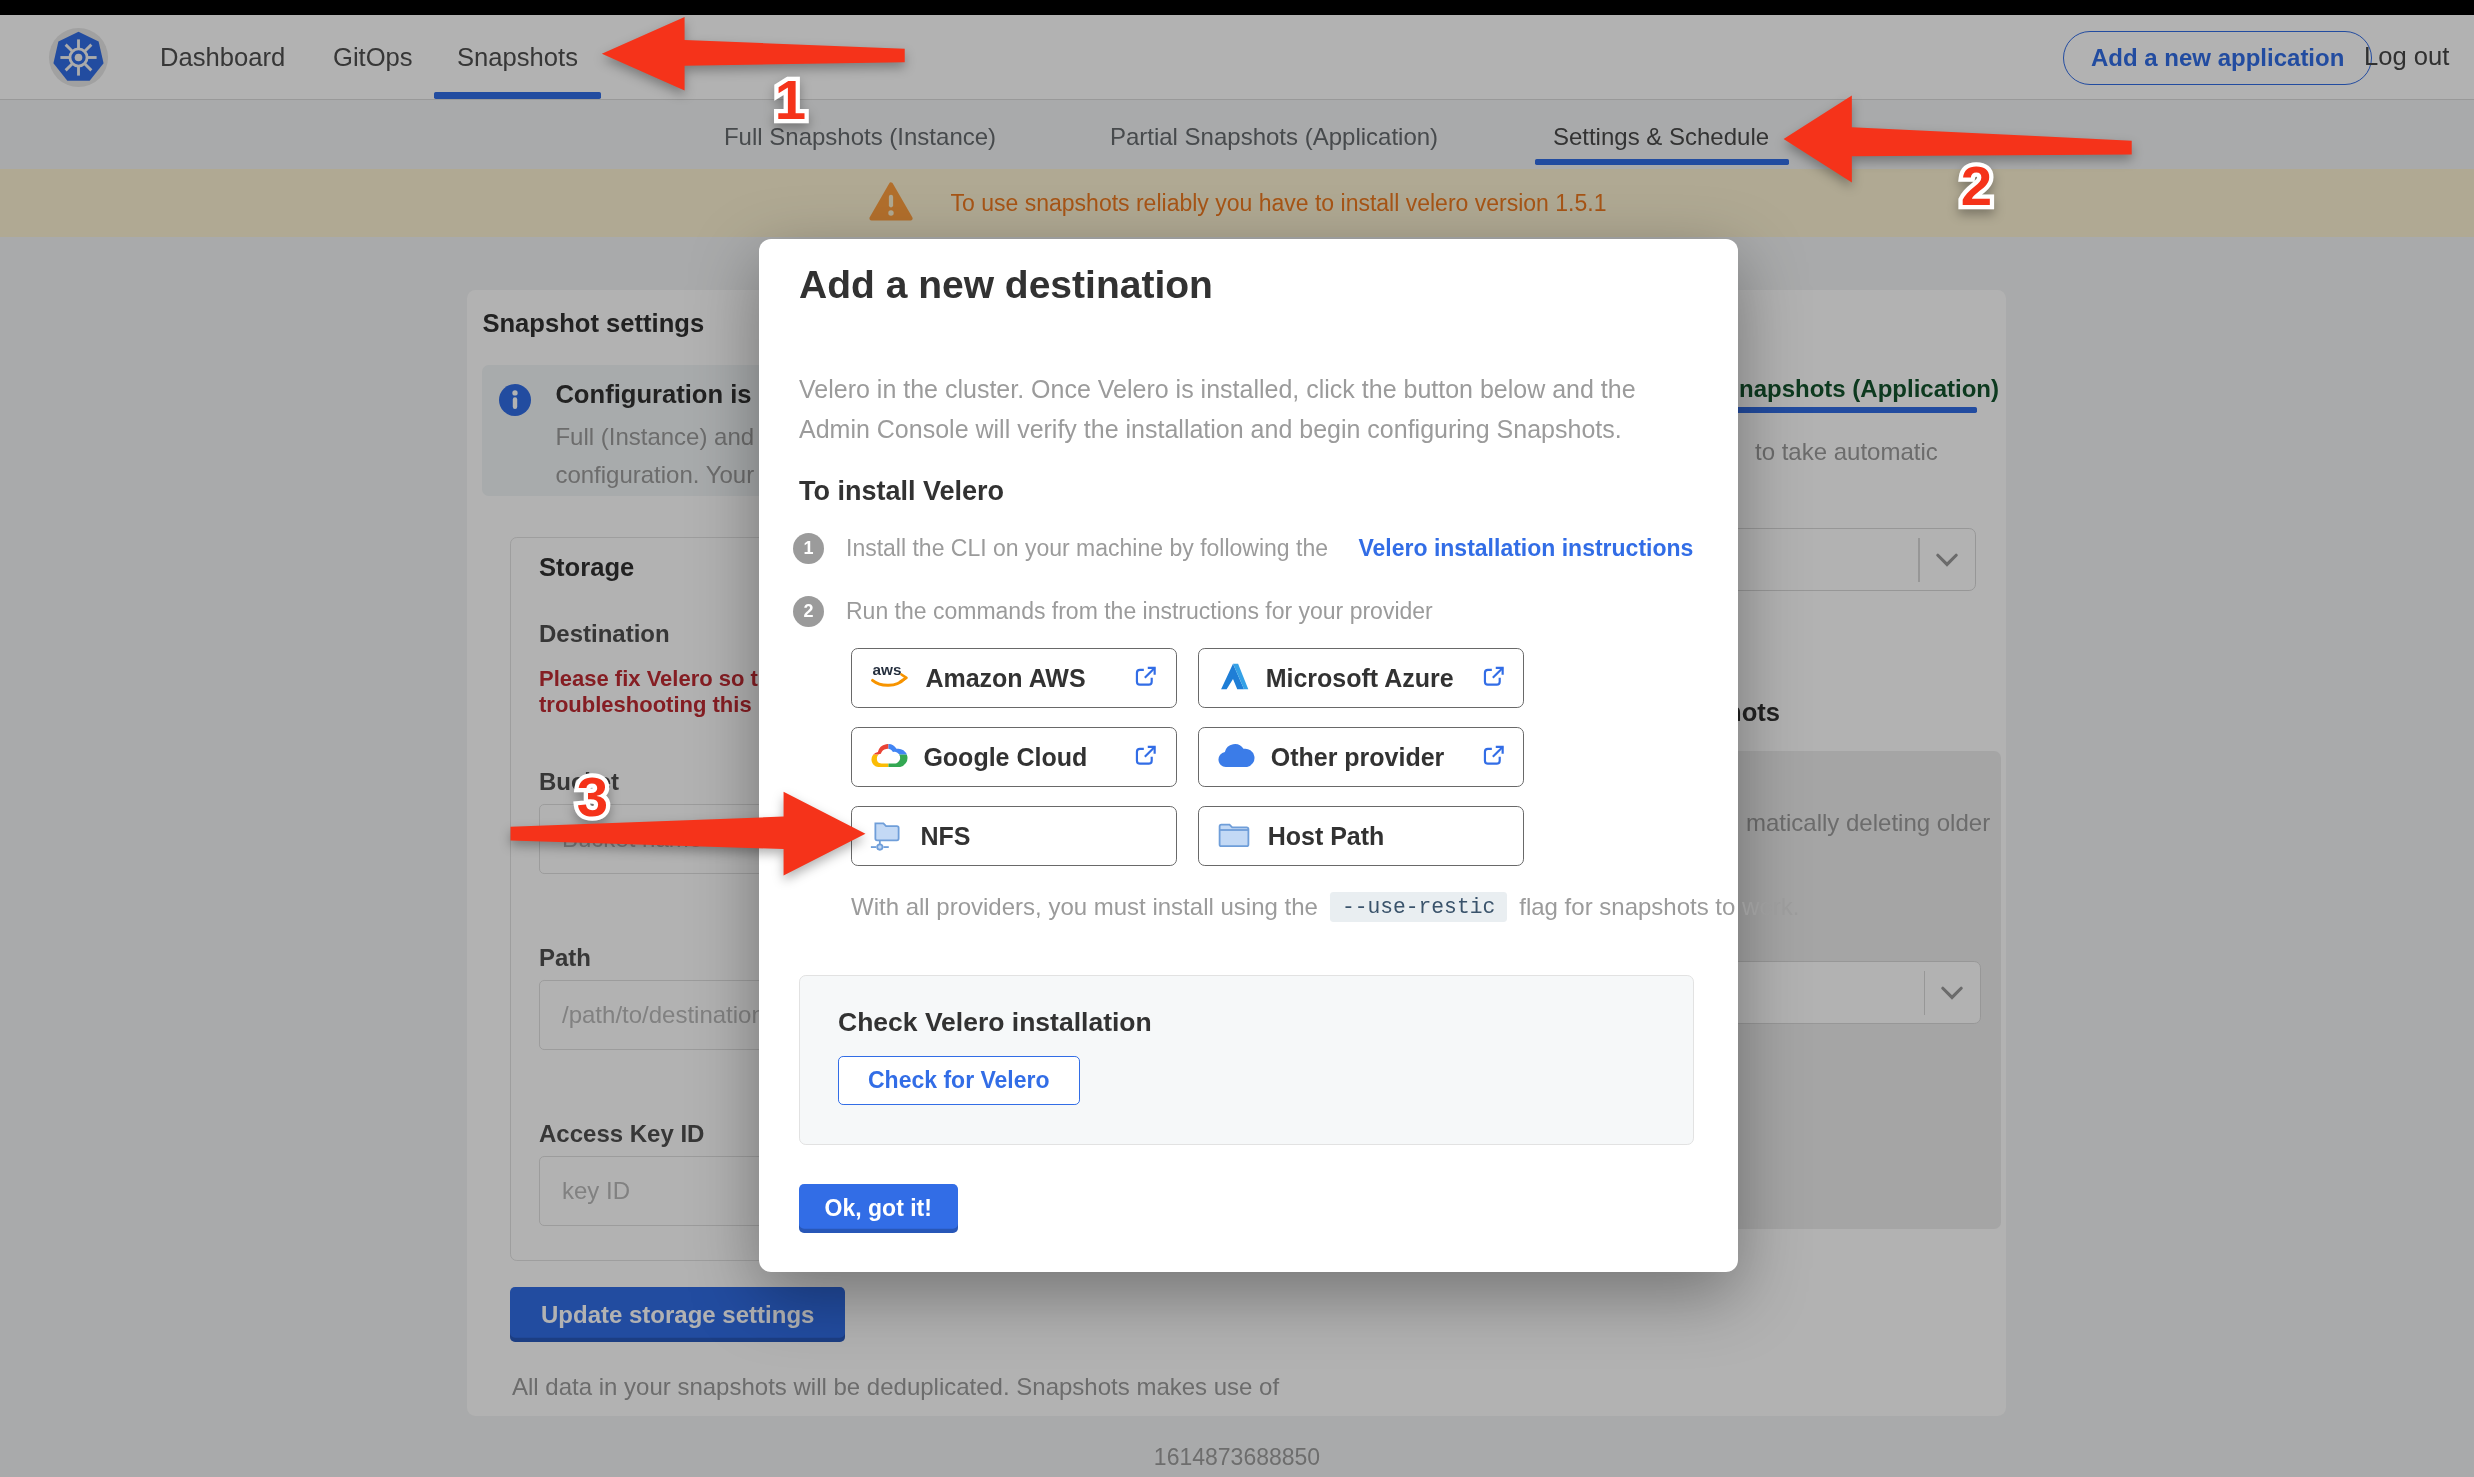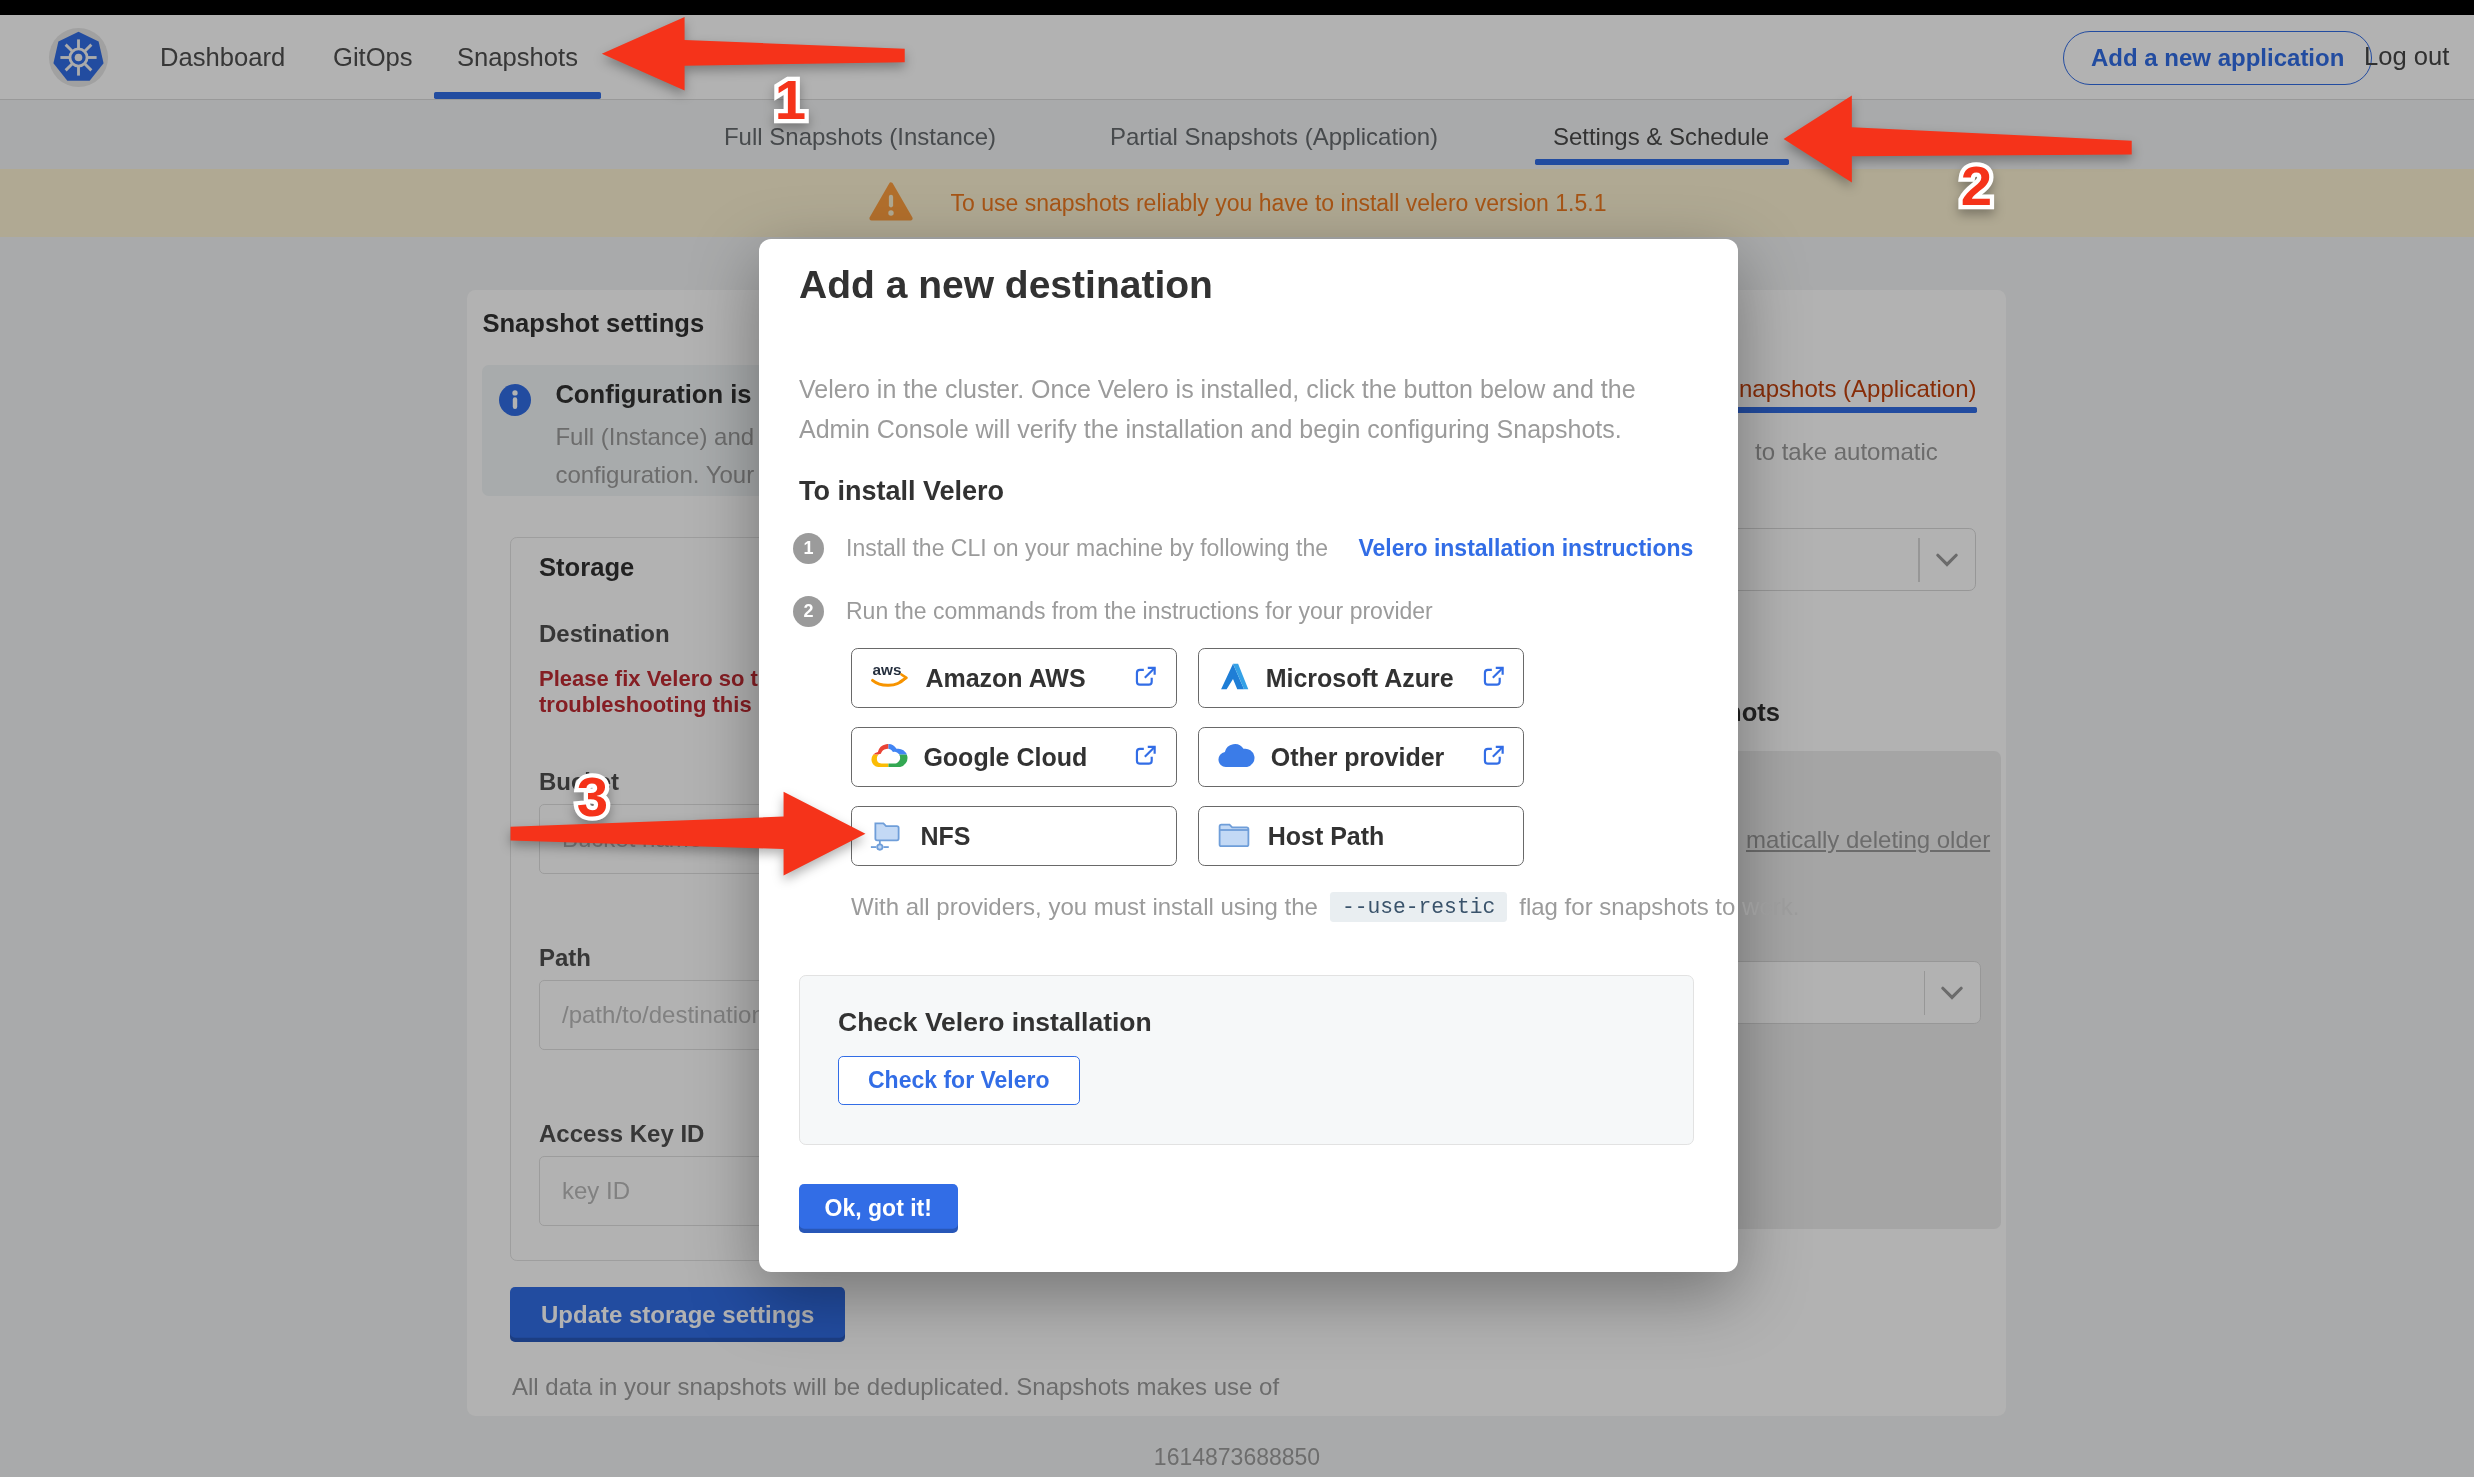--- a/index.html
+++ b/index.html
@@ -148,37 +148,37 @@
       <input class="abs field-input" style="left: 28px; top: 618px;" placeholder="key ID">
     </div>
 
     <button class="abs primary-btn" style="left:43px; top:997px;">Update storage settings</button>
 
     <div class="abs gray" style="left:45px; top:1077px; font-size:24px; line-height:39px;">
       <div>All data in your snapshots will be deduplicated. Snapshots makes use of</div>
       <div>Restic, a fast and secure backup technology with native deduplication.</div>
     </div>
 
-    <div class="abs subtab active" style="left:1272px; top:85px; transform:none; font-weight:normal; color:#c2410c;">napshots (Application)</div>
+    <div class="abs subtab active" style="left:1272px; top:85px; transform:none; font-weight:bold; color:#14532d;">napshots (Application)</div>
     <div class="abs tab-underline" style="left:1254px; top:117px; width:256px;"></div>
     <div class="abs gray" style="left:1288px; top:148px; font-size:24px;">to take automatic</div>
 
     <div class="abs dim-select" style="left:1197px; top:238px; width:312px; height:63px;">
       <div class="abs dim-divider" style="left:253px; top:9.4px; height:44px;"></div>
       <span class="abs" style="left:271px; top:24px;">
         <svg width="22" height="13.7" viewBox="0 0 24 14">
             <path d="M2 2l10 10L22 2" stroke="#9a9a9a" stroke-width="3.4" fill="none" stroke-linecap="round"></path>
           </svg>
       </span>
     </div>
 
     <div class="abs h1" style="left:1259px; top:408px;">hots</div>
 
     <div class="abs subcard" style="left:1189px; top:461px; width:345px; height:478px;">
-      <div class="abs gray" style="left:90px; top:75px; font-size:24px;text-decoration:underline;">matically deleting older</div>
+      <div class="abs gray" style="left:90px; top:58px; font-size:24px;">matically deleting older</div>
       <div class="abs dim-select" style="left:25.6px; top:210px; width:299px; height:63px;">
         <div class="abs dim-divider" style="left:241px; top:9.4px; height:44px;"></div>
         <span class="abs" style="left:258px; top:24px;">
           <svg width="22" height="13.7" viewBox="0 0 24 14">
               <path d="M2 2l10 10L22 2" stroke="#9a9a9a" stroke-width="3.4" fill="none" stroke-linecap="round"></path>
             </svg>
         </span>
       </div>
     </div>
   </div>

